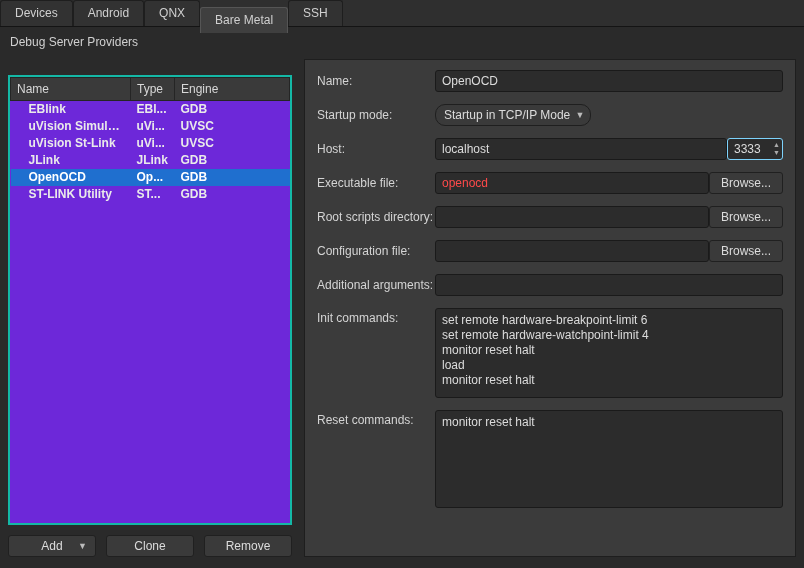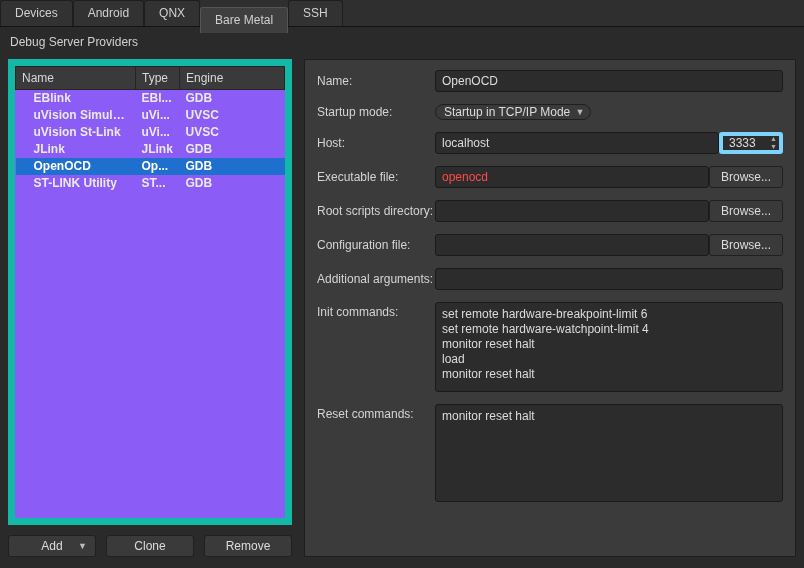--- a/index.html
+++ b/index.html
@@ -50,23 +50,24 @@
     height: 512px;
   }
   
   .left {
     width: 284px;
     display: flex;
     flex-direction: column;
   }
   .table-wrap {
     flex: 1;
-    border: 7px solid #14b8a6;
-    background: #8b5cf6;
+    border: 2px solid #14b8a6;
+    background: #6d28d9;
     overflow: hidden;
+    margin-top: 16px;
   }
   table { width: 100%; border-collapse: collapse; table-layout: fixed; }
   thead th {
     text-align: left;
     font-weight: normal;
     padding: 4px 6px;
     background: #3a3a3a;
     border: 1px solid #252525;
     color: #d8d8d8;
     font-size: 12px;
@@ -150,34 +151,34 @@
     line-height: 15px;
     padding: 4px 6px;
   }
   .dropdown {
     background: #3a3a3a;
     border: 1px solid #1f1f1f;
     border-radius: 10px;
     color: #dcdcdc;
     font-size: 12px;
     padding: 2px 20px 2px 8px;
-    height: 16px;
+    height: 22px;
     display: inline-flex;
     align-items: center;
     position: relative;
     min-width: 140px;
   }
   .dropdown .caret {
     position: absolute; right: 6px; font-size: 9px; color: #bbb;
   }
   .spin {
-    width: 64px;
+    width: 56px;
     height: 22px;
     background: #2c2c2c;
-    border: 4px solid #7dd3fc;
+    border: 1px solid #7dd3fc;
     border-radius: 3px;
     color: #dcdcdc;
     font-size: 12px;
     padding: 0 16px 0 6px;
     position: relative;
     display: flex;
     align-items: center;
   }
   .spin .spinbtns {
     position: absolute; right: 2px; top: 1px; bottom: 1px;

